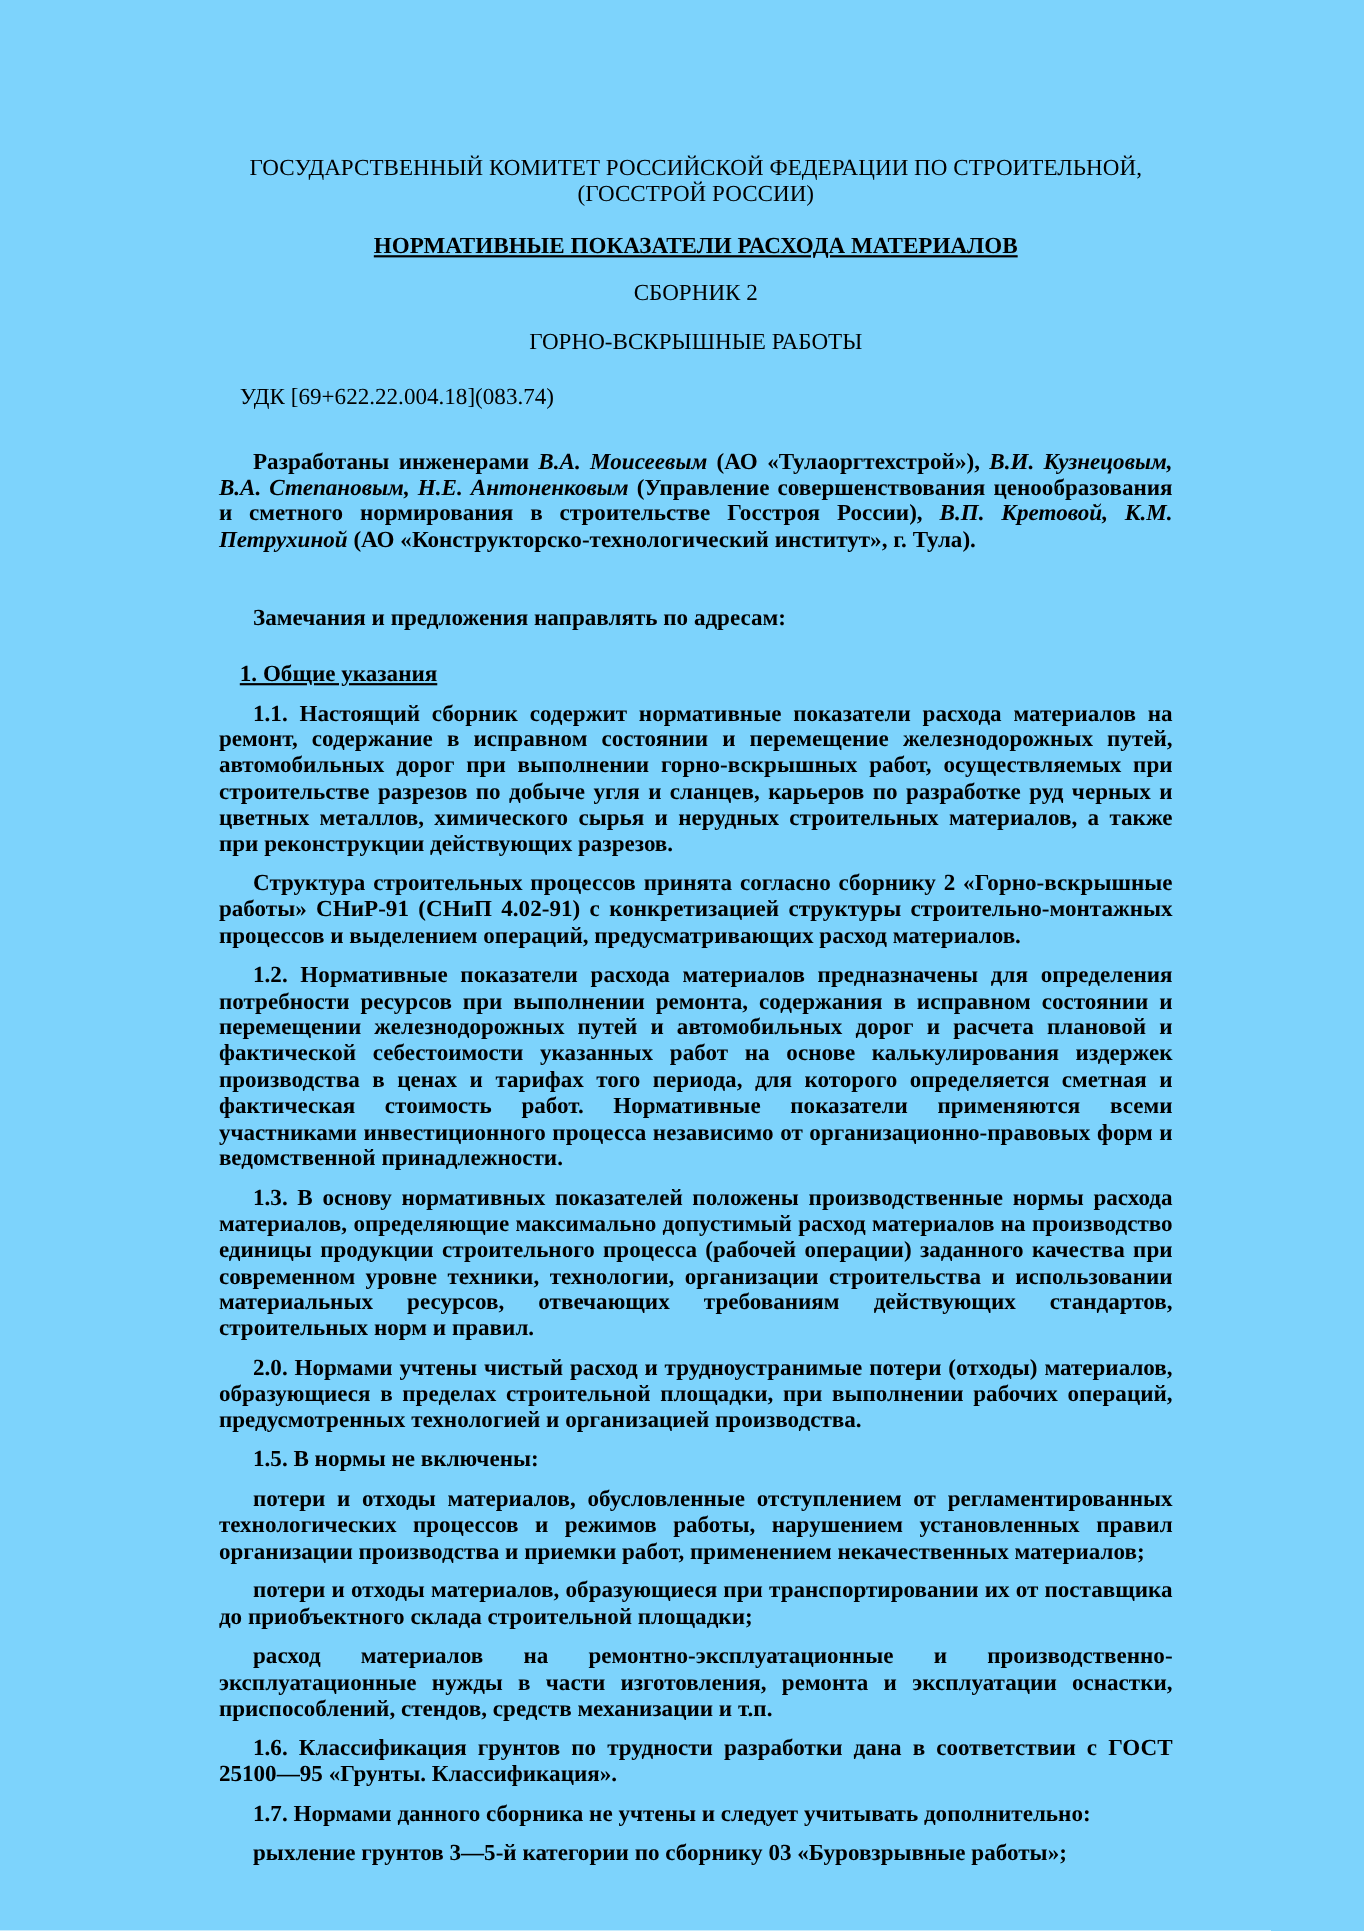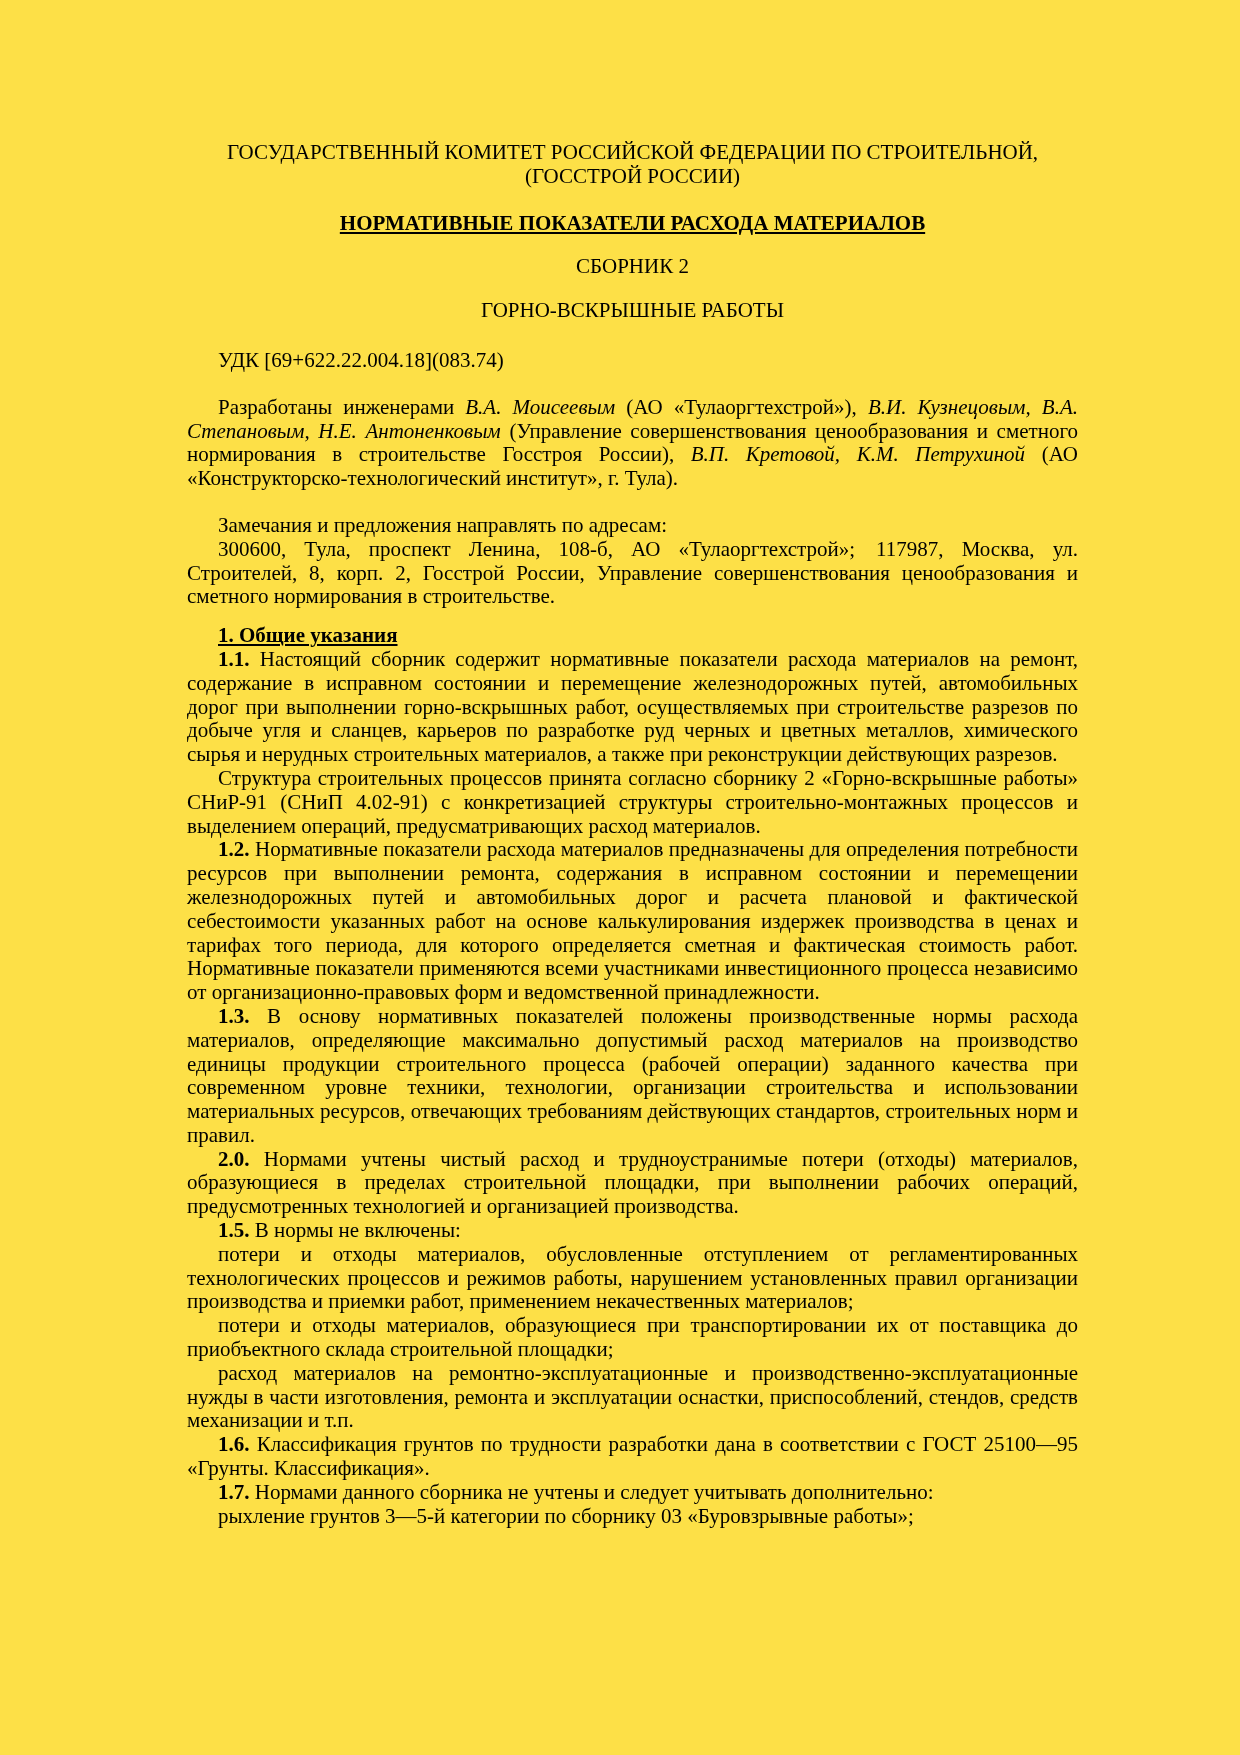--- a/index.html
+++ b/index.html
@@ -5,32 +5,32 @@
   html, body {
     margin: 0;
     padding: 0;
     background: #ffffff;
   }
   .page {
     position: relative;
     width: 1240px;
     height: 1755px;
     box-sizing: border-box;
-    background: #fde047;
+    background: #7dd3fc;
     color: #000000;
     font-family: "Liberation Serif", "DejaVu Serif", serif;
     font-size: 21px;
     line-height: 23.8px;
     padding: 141px 162px 40px 187px;
     overflow: hidden;
   }
   .c   { text-align: center; text-indent: 0; margin: 0; }
   .b   { font-weight: bold; text-decoration: underline; }
   .ind { text-indent: 31px; margin: 0; }
-  .j   { text-align: justify; text-indent: 31px; margin: 0; }
+  .j   { text-align: justify; text-indent: 31px; margin: 12px; font-weight: bold; }
   .g15 { height: 15px; }
   .g20 { height: 20px; }
   .g23 { height: 23px; }
   .g26 { height: 26px; }
   i { font-style: italic; }
 </style>
 </head>
 <body>
 
 <div class="page">
@@ -55,21 +55,20 @@
   <div class="ind">УДК [69+622.22.004.18](083.74)</div>
 
   <div class="g23"></div>
 
   <p class="j"><span>Разработаны инженерами </span><i>В.А. Моисеевым</i><span> (АО «Тулаоргтехстрой»), </span><i>В.И. Кузнецовым, В.А. Степановым, Н.Е. Антоненковым</i><span> (Управление совершенствования ценообразования и сметного нормирования в строительстве Госстроя России), </span><i>В.П. Кретовой, К.М. Петрухиной</i><span> (АО «Конструкторско-технологический институт», г. Тула).</span></p>
 
 
   <div class="g23"></div>
 
   <p class="j">Замечания и предложения направлять по адресам:</p>
-  <p class="j">300600, Тула, проспект Ленина, 108-б, АО «Тулаоргтехстрой»;  117987, Москва, ул. Строителей, 8, корп. 2, Госстрой России, Управление совершенствования ценообразования и сметного нормирования в строительстве.</p>
 
   <div class="g15"></div>
 
   <div class="ind b">1. Общие указания</div>
 
   <p class="j"><b>1.1.</b><span> Настоящий сборник содержит нормативные показатели расхода материалов на ремонт, содержание в исправном состоянии и перемещение железнодорожных путей, автомобильных дорог при выполнении горно-вскрышных работ, осуществляемых при строительстве разрезов по добыче угля и сланцев, карьеров по разработке руд черных и цветных металлов, химического сырья и нерудных строительных материалов, а также при реконструкции действующих разрезов.</span></p>
 
   <p class="j">Структура строительных процессов принята согласно сборнику 2 «Горно-вскрышные работы» СНиР-91 (СНиП 4.02-91) с конкретизацией структуры строительно-монтажных процессов и выделением операций, предусматривающих расход материалов.</p>
 
   <p class="j"><b>1.2.</b><span> Нормативные показатели расхода материалов предназначены для определения потребности ресурсов при выполнении ремонта, содержания в исправном состоянии и перемещении железнодорожных путей и автомобильных дорог и расчета плановой и фактической себестоимости указанных работ на основе калькулирования издержек производства в ценах и тарифах того периода, для которого определяется сметная и фактическая стоимость работ. Нормативные показатели применяются всеми участниками инвестиционного процесса независимо от организационно-правовых форм и ведомственной принадлежности.</span></p>

